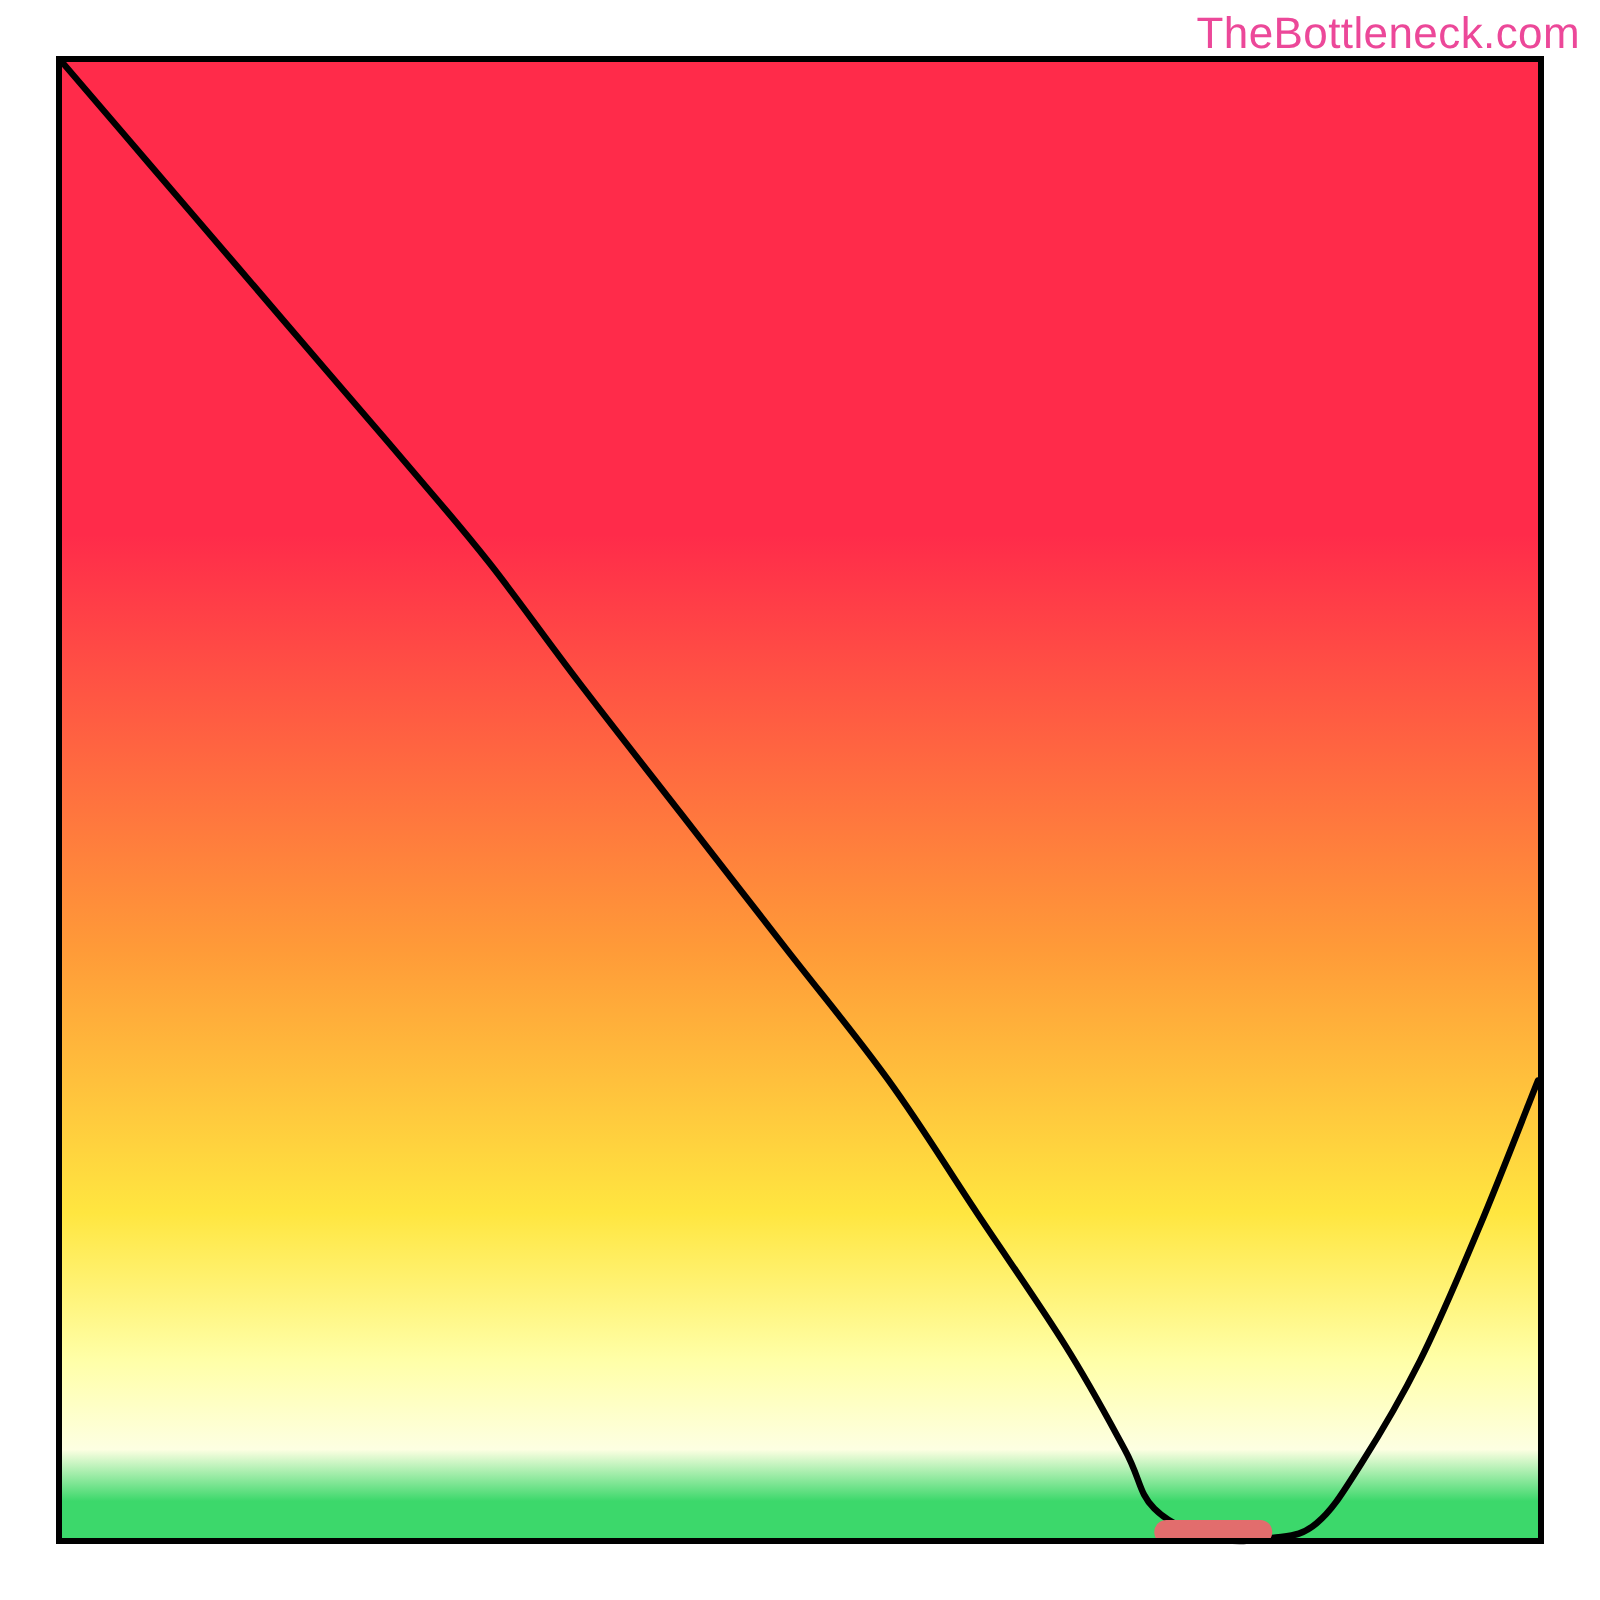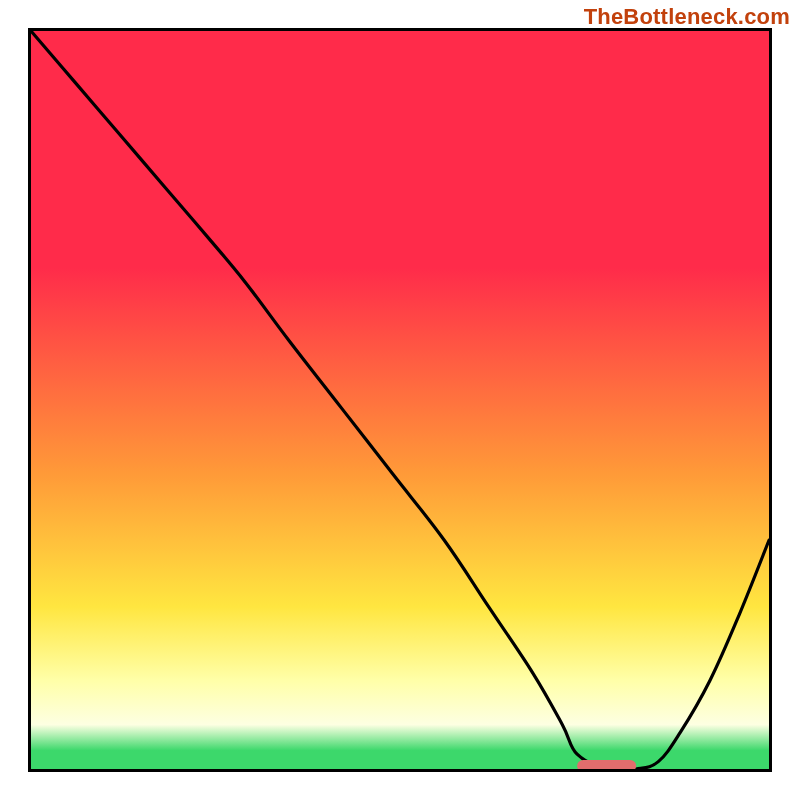--- a/index.html
+++ b/index.html
@@ -13,23 +13,23 @@
   }
   .wrap {
     position: relative;
     width: 800px;
     height: 800px;
   }
   .watermark {
     position: absolute;
     top: 4px;
     right: 10px;
-    color: #c2410c;
+    color: #ec4899;
     font-size: 22px;
-    font-weight: 700;
+    font-weight: 400;
     letter-spacing: 0.2px;
     z-index: 10;
   }
   svg {
     position: absolute;
     left: 0;
     top: 0;
   }
 </style>
 </head>

